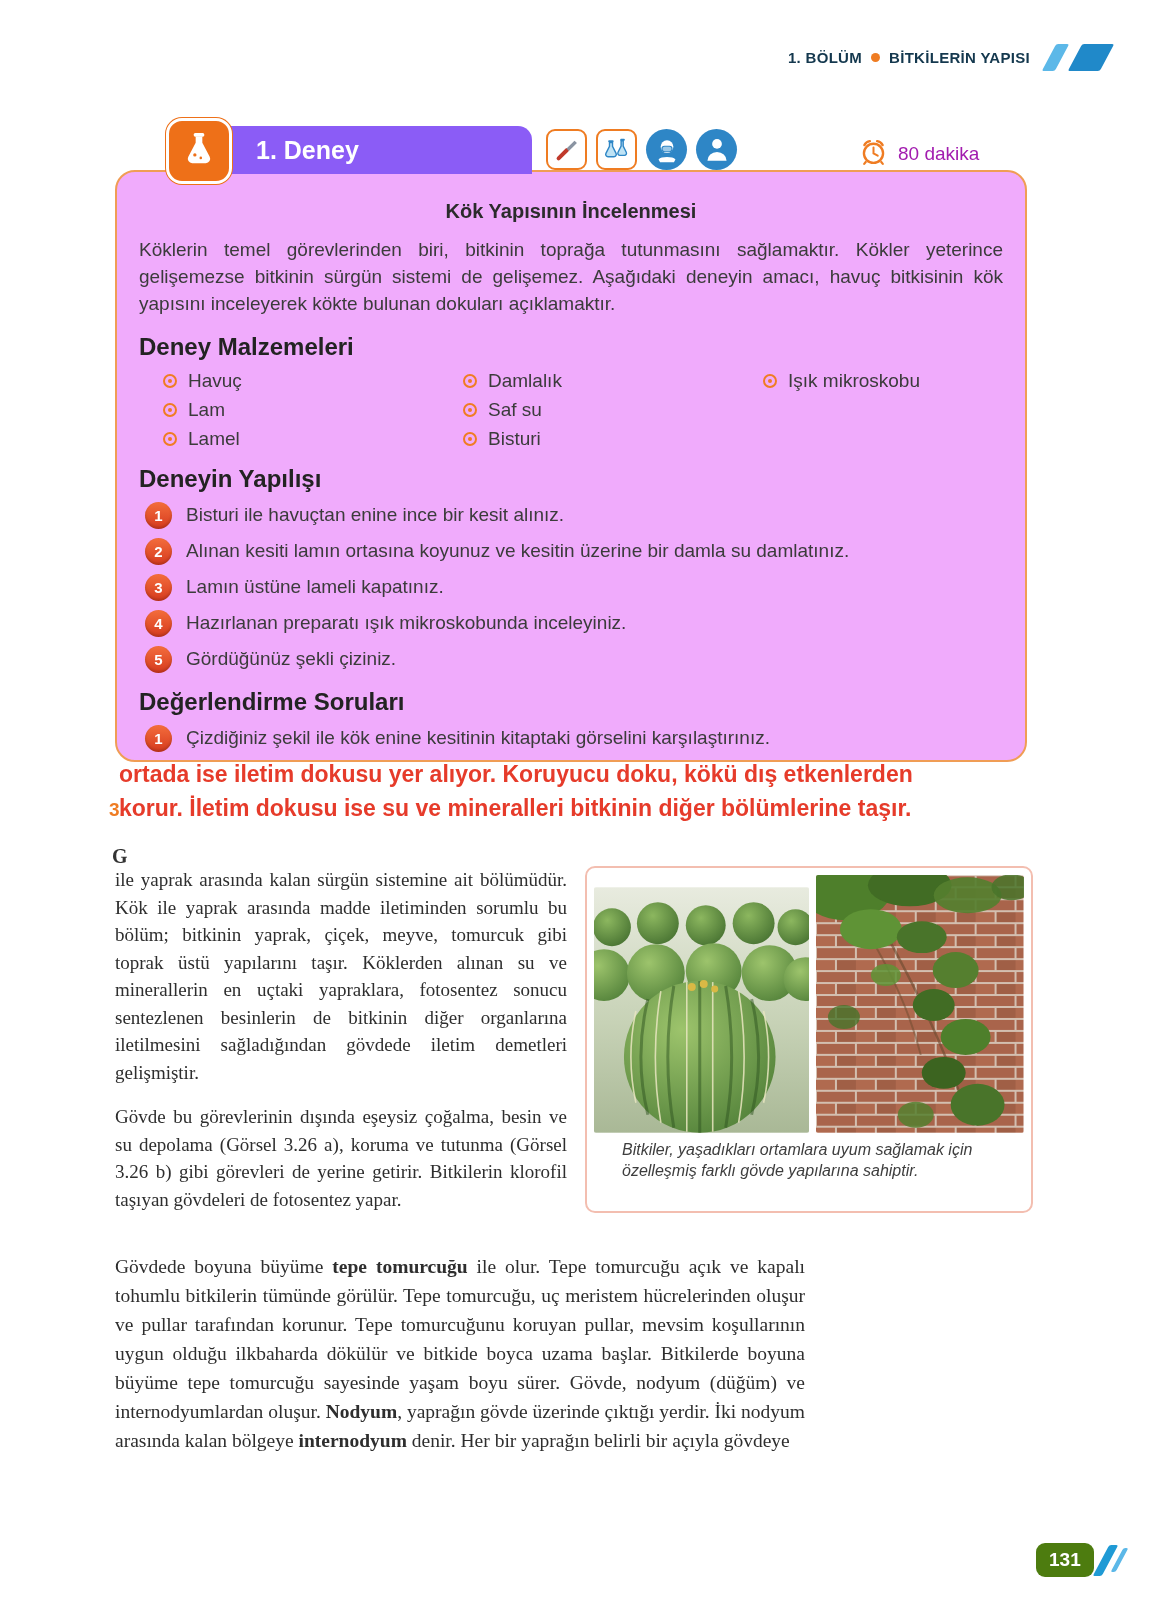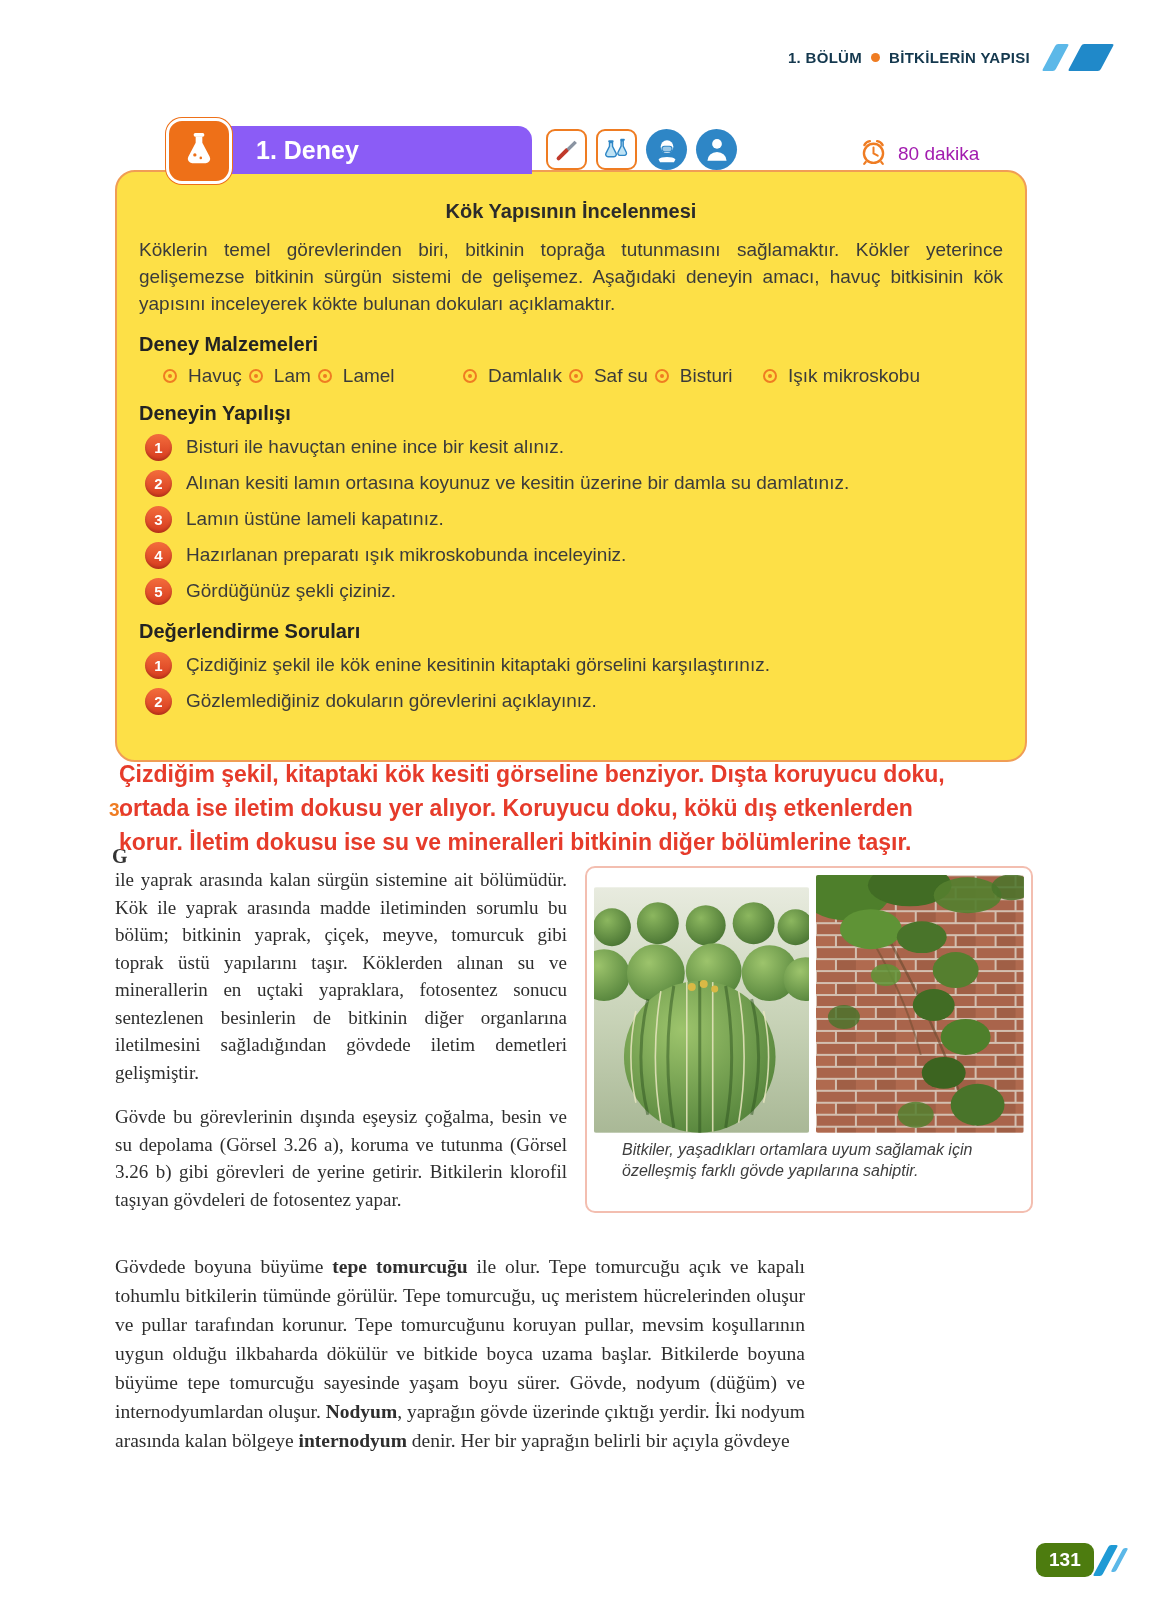--- a/index.html
+++ b/index.html
@@ -24,27 +24,27 @@
                 padding-left:58px; color:#fff; font-size:25px; font-weight:bold; }
   .safety-icons { position:absolute; left:546px; top:129px; display:flex; gap:9px; align-items:center; z-index:3; }
   .sicon { width:41px; height:41px; display:flex; align-items:center; justify-content:center; flex:none; }
   .sicon.square { background:#fff; border:2px solid #ef7c22; border-radius:9px; }
   .sicon.round  { background:#2e86c6; border-radius:50%; }
   .duration { position:absolute; left:858px; top:136px; display:flex; align-items:center; gap:9px;
               font-size:19px; color:#a21caf; z-index:3; }
 
   
   .exp-box { position:absolute; left:115px; top:170px; width:912px; height:592px;
-             background:#fde047; border:2px solid #f09d55; border-radius:20px;
+             background:#f0abfc; border:2px solid #f09d55; border-radius:20px;
              padding:12px 18px; overflow:hidden; z-index:2; }
   .exp-title { text-align:center; font-weight:bold; font-size:20px; color:#2b2b2b; margin-top:16px; }
   .exp-intro { margin-top:14px; font-size:19px; line-height:1.42; color:#3b3b3b; text-align:justify; padding:0 4px; }
-  .exp-h { font-weight:bold; font-size:20px; color:#232323; margin-top:15px; padding-left:4px; }
+  .exp-h { font-weight:bold; font-size:24px; color:#232323; margin-top:15px; padding-left:4px; }
   .materials { display:flex; margin-top:9px; padding-left:28px; }
-  .mat-col { width:300px; display:flex; flex-direction:row; gap:7px; }
+  .mat-col { width:300px; display:flex; flex-direction:column; gap:7px; }
   .mat-col:last-child { width:auto; }
   .mat-item { display:flex; align-items:center; gap:11px; font-size:19px; color:#3b3b3b; }
   .bullet { width:14px; height:14px; border:2px solid #ef7c22; border-radius:50%; position:relative; flex:none; }
   .bullet::after { content:""; position:absolute; inset:3px; border-radius:50%; background:#ef7c22; }
   .step { display:flex; align-items:center; gap:14px; margin-top:9px; padding-left:10px;
           font-size:19px; color:#3b3b3b; }
   .numc { width:27px; height:27px; border-radius:50%; background:linear-gradient(#f36d3c,#d63a1e);
           color:#fff; font-size:15px; font-weight:bold; display:flex; align-items:center;
           justify-content:center; flex:none; box-shadow:inset 0 -2px 3px rgba(0,0,0,.18); }
 
@@ -224,21 +224,20 @@
     <div class="step">
       <span class="numc">2</span>
       <span>Gözlemlediğiniz dokuların görevlerini açıklayınız.</span>
     </div>
   </section>
 
   <span class="frag frag1">3.</span>
   <span class="frag frag2">G</span>
 
   <div class="answer">
-    <div>Çizdiğim şekil, kitaptaki kök kesiti görseline benziyor. Dışta koruyucu doku,</div>
     <div>ortada ise iletim dokusu yer alıyor. Koruyucu doku, kökü dış etkenlerden</div>
     <div>korur. İletim dokusu ise su ve mineralleri bitkinin diğer bölümlerine taşır.</div>
   </div>
 
   <div class="content-cols">
     <div class="text-col">
       <p>ile yaprak arasında kalan sürgün sistemine ait bölümüdür. Kök ile yaprak arasında madde iletiminden sorumlu bu bölüm; bitkinin yaprak, çiçek, meyve, tomurcuk gibi toprak üstü yapılarını taşır. Köklerden alınan su ve minerallerin en uçtaki yapraklara, fotosentez sonucu sentezlenen besinlerin de bitkinin diğer organlarına iletilmesini sağladığından gövdede iletim demetleri gelişmiştir.</p>
       <p>Gövde bu görevlerinin dışında eşeysiz çoğalma, besin ve su depolama (Görsel 3.26 a), koruma ve tutunma (Görsel 3.26 b) gibi görevleri de yerine getirir. Bitkilerin klorofil taşıyan gövdeleri de fotosentez yapar.</p>
     </div>
 

